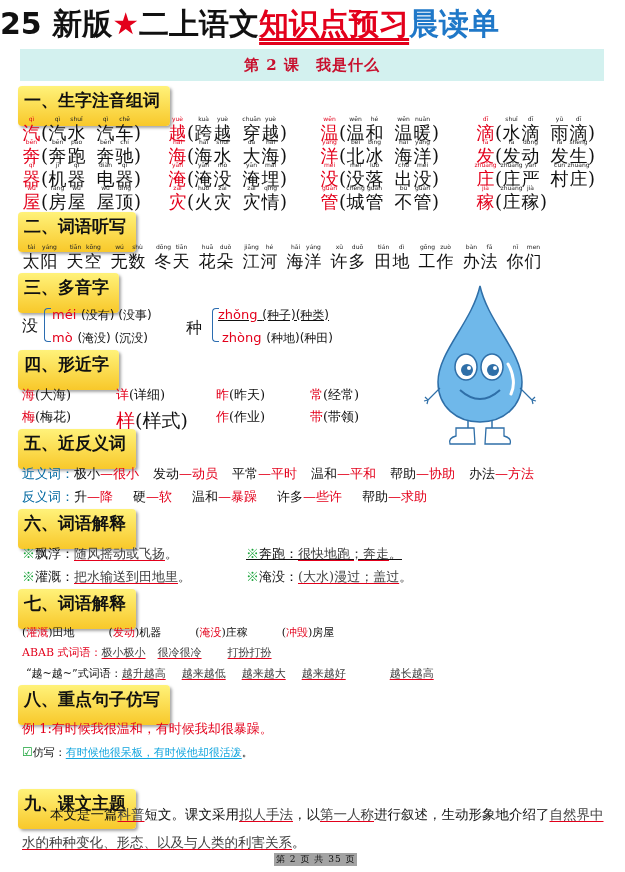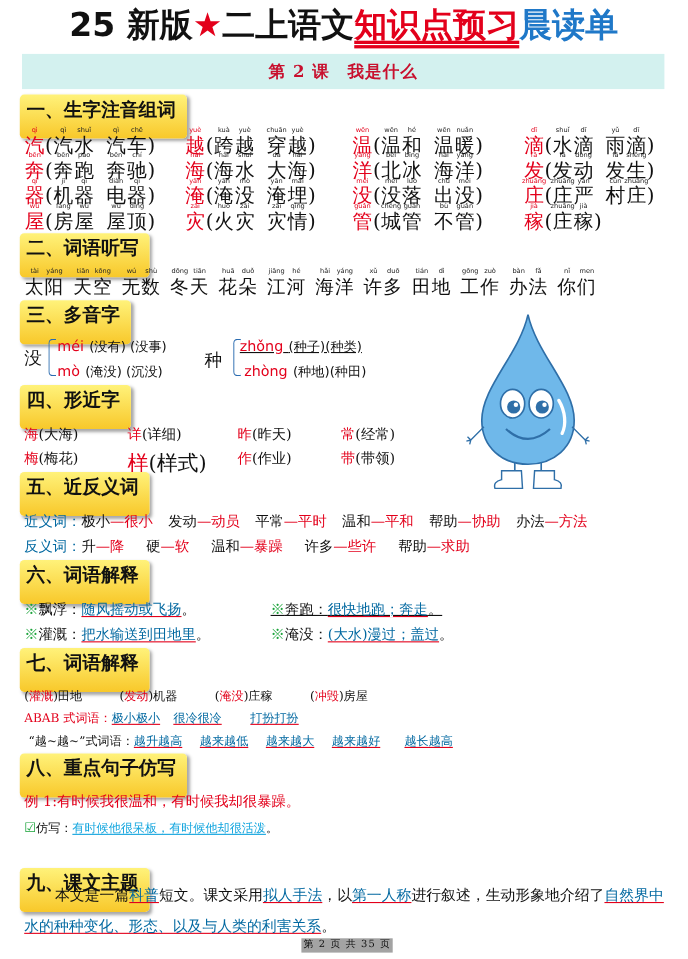--- a/index.html
+++ b/index.html
@@ -1,17 +1,17 @@
 <!DOCTYPE html>
 <html><head>
 <meta charset="utf-8">
 <style>
   * { box-sizing: border-box; margin: 0; padding: 0; }
   body { width: 625px; height: 872px; background: #ffffff; font-family: "DejaVu Serif", serif; color: #111; position: relative; overflow: hidden; }
-  .title { position: absolute; top: 6px; left: 0; width: 625px; text-align: center; font-family: "DejaVu Sans", sans-serif; font-weight: bold; font-size: 30px; line-height: 36px; letter-spacing: 0px; white-space: nowrap; }
+  .title { position: absolute; top: 6px; left: 0; width: 625px; font-family: "DejaVu Sans", sans-serif; font-weight: bold; font-size: 30px; line-height: 36px; letter-spacing: 0px; white-space: nowrap; }
   .title .t-black { color: #111; }
   .title .t-star { color: #e3001b; }
   .title .t-red { color: #e3001b; text-decoration: underline; text-decoration-style: double; text-decoration-color: #e3001b; text-underline-offset: 4px; }
   .title .t-blue { color: #1f78c8; }
   .lesson-bar { position: absolute; top: 49px; left: 20px; width: 584px; height: 32px; background: #d3f1ef; text-align: center; font-size: 15px; font-weight: bold; color: #c8102e; line-height: 32px; letter-spacing: 1px; }
   .sec { position: absolute; left: 18px; height: 40px; padding: 0 10px 0 6px; background: linear-gradient(#fff27a, #f8c82a); border-radius: 4px; box-shadow: 2px 2px 3px rgba(0,0,0,0.35); font-size: 17px; font-weight: bold; line-height: 28px; color: #111; white-space: nowrap; }
   .row { position: absolute; white-space: nowrap; }
   .char-cell { display: inline-block; position: relative; width: 19px; text-align: center; font-size: 18px; line-height: 20px; }
   .char-cell .py { position: absolute; top: -8px; left: -6px; width: 31px; text-align: center; font-family: "DejaVu Sans", sans-serif; font-size: 6px; line-height: 7px; color: #222; }
   .char-cell.red { color: #e3001b; }
@@ -21,21 +21,21 @@
   .dict .char-cell { width: 18px; font-size: 17px; }
   .dict .word { display: inline-block; margin-right: 8px; }
   .poly { font-size: 15px; }
   .poly .pinyin { color: #e3001b; font-family: "DejaVu Sans", sans-serif; font-size: 13px; }
   .poly .words { font-family: "DejaVu Sans", sans-serif; font-size: 12px; }
   .brace { position: absolute; border: 1.5px solid #2b6cb0; border-right: none; border-radius: 4px 0 0 4px; width: 7px; }
   .small { font-size: 13px; }
   .red { color: #e3001b; }
   .blue { color: #0369a1; }
   .green { color: #1aa33a; }
-  .u-red { color: #0369a1; text-decoration: underline; text-decoration-color: #e3001b; text-underline-offset: 2px; }
+  .u-red { color: #404040; text-decoration: underline; text-decoration-color: #e3001b; text-underline-offset: 2px; }
   .u-blue { color: #12a5de; text-decoration: underline; text-underline-offset: 2px; }
   .footer { position: absolute; top: 853px; left: 274px; background: #a3a3a3; font-size: 9px; padding: 1px 2px; line-height: 11px; letter-spacing: 1px; }
   .drop { position: absolute; left: 420px; top: 282px; }
 </style>
 </head>
 <body>
 
 <div class="title">
   <span class="t-black">25 新版</span><span class="t-star">★</span><span class="t-black">二上语文</span><span class="t-red">知识点预习</span><span class="t-blue">晨读单</span>
 </div>
@@ -117,21 +117,21 @@
 <div id="expl">
     <div class="row" style="left: 22px; top: 545px; font-size: 13px;"><span class="green">※</span><span>飘浮：</span><span class="u-red">随风摇动或飞扬</span><span>。</span></div>
     <div class="row" style="left: 246px; top: 545px; font-size: 13px; text-decoration: underline;"><span class="green">※</span><span>奔跑：</span><span class="u-red">很快地跑；奔走</span><span>。</span></div>
     <div class="row" style="left: 22px; top: 568px; font-size: 13px;"><span class="green">※</span><span>灌溉：</span><span class="u-red">把水输送到田地里</span><span>。</span></div>
     <div class="row" style="left: 246px; top: 568px; font-size: 13px;"><span class="green">※</span><span>淹没：</span><span class="u-red">(大水)漫过；盖过</span><span>。</span></div>
   </div>
 
 <div class="sec" style="top:589px;">七、词语解释</div>
 <div class="row" id="colpairs" style="top:625px; left:22px; font-size:11px;"><span style="margin-right: 34px;"><span>(</span><span class="red">灌溉</span><span>)田地</span></span><span style="margin-right: 34px;"><span>(</span><span class="red">发动</span><span>)机器</span></span><span style="margin-right: 34px;"><span>(</span><span class="red">淹没</span><span>)庄稼</span></span><span style="margin-right: 34px;"><span>(</span><span class="red">冲毁</span><span>)房屋</span></span></div>
 <div class="row" id="abab" style="top:645px; left:22px; font-size:11px;"><span class="red">ABAB 式词语：</span><span class="u-red" style="margin-right: 12px;">极小极小</span><span class="u-red" style="margin-right: 26px;">很冷很冷</span><span class="u-red" style="margin-right: 12px;">打扮打扮</span></div>
-<div class="row" id="yue" style="top:666px; left:26px; font-size:11px;"><span>“越~越~”式词语：</span><span class="u-red" style="margin-right: 16px;">越升越高</span><span class="u-red" style="margin-right: 16px;">越来越低</span><span class="u-red" style="margin-right: 16px;">越来越大</span><span class="u-red" style="margin-right: 22px;">越来越好</span><span class="u-red" style="margin-right: 16px;">越长越高</span></div>
+<div class="row" id="yue" style="top:666px; left:26px; font-size:11px;"><span>“越~越~”式词语：</span><span class="u-red" style="margin-right: 16px;">越升越高</span><span class="u-red" style="margin-right: 16px;">越来越低</span><span class="u-red" style="margin-right: 16px;">越来越大</span><span class="u-red" style="margin-right: 44px;">越来越好</span><span class="u-red" style="margin-right: 16px;">越长越高</span></div>
 
 <div class="sec" style="top:685px;">八、重点句子仿写</div>
 <div class="row red" style="top:720px; left:22px; font-size:13px;">例 1:有时候我很温和，有时候我却很暴躁。</div>
 <div class="row" style="top:745px; left:22px; font-size:11px;">
   <span class="green" style="font-size:12px;">☑</span><span>仿写：</span><span class="u-blue">有时候他很呆板，有时候他却很活泼</span><span>。</span>
 </div>
 
 <div class="sec" style="top:766px;margin-top:23px;">九、课文主题</div>
 <div class="row" style="top:800px; left:22px; font-size:13.5px; line-height:28px; width:590px; white-space:normal;">
   <span style="display:inline-block; width:28px;"></span><span>本文是一篇</span><span class="u-red">科普</span><span>短文。课文采用</span><span class="u-red">拟人手法</span><span>，以</span><span class="u-red">第一人称</span><span>进行叙述，生动形象地介绍了</span><span class="u-red">自然界中水的种种变化、形态、以及与人类的利害关系</span><span>。</span>

